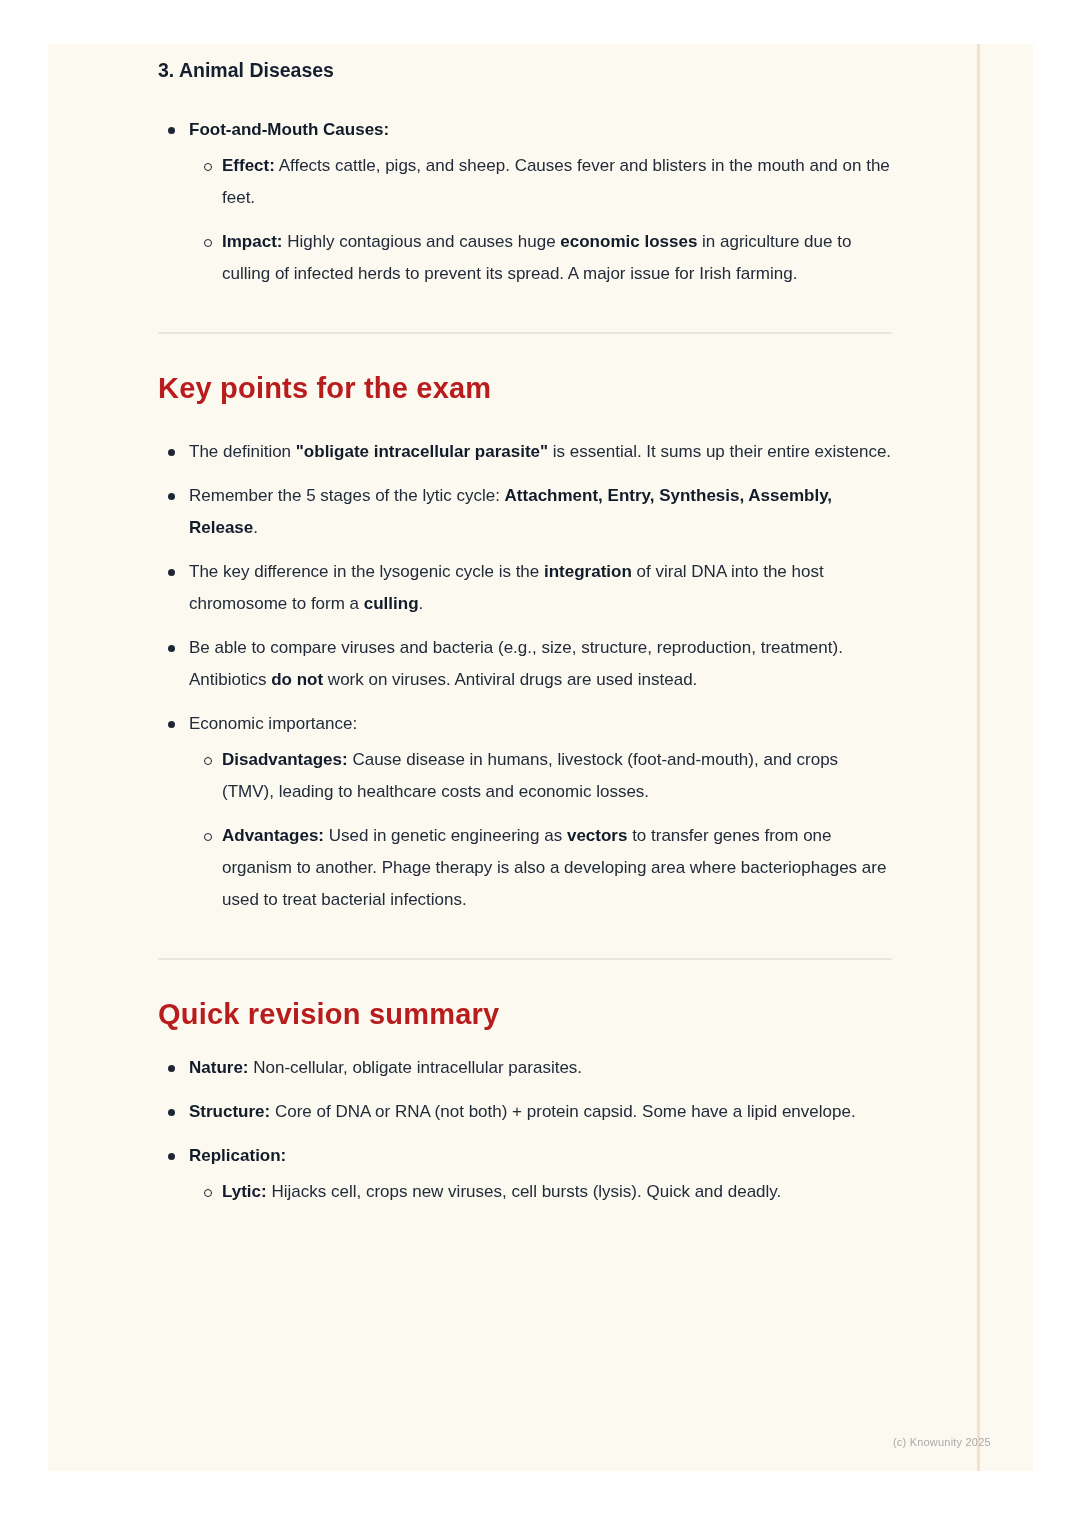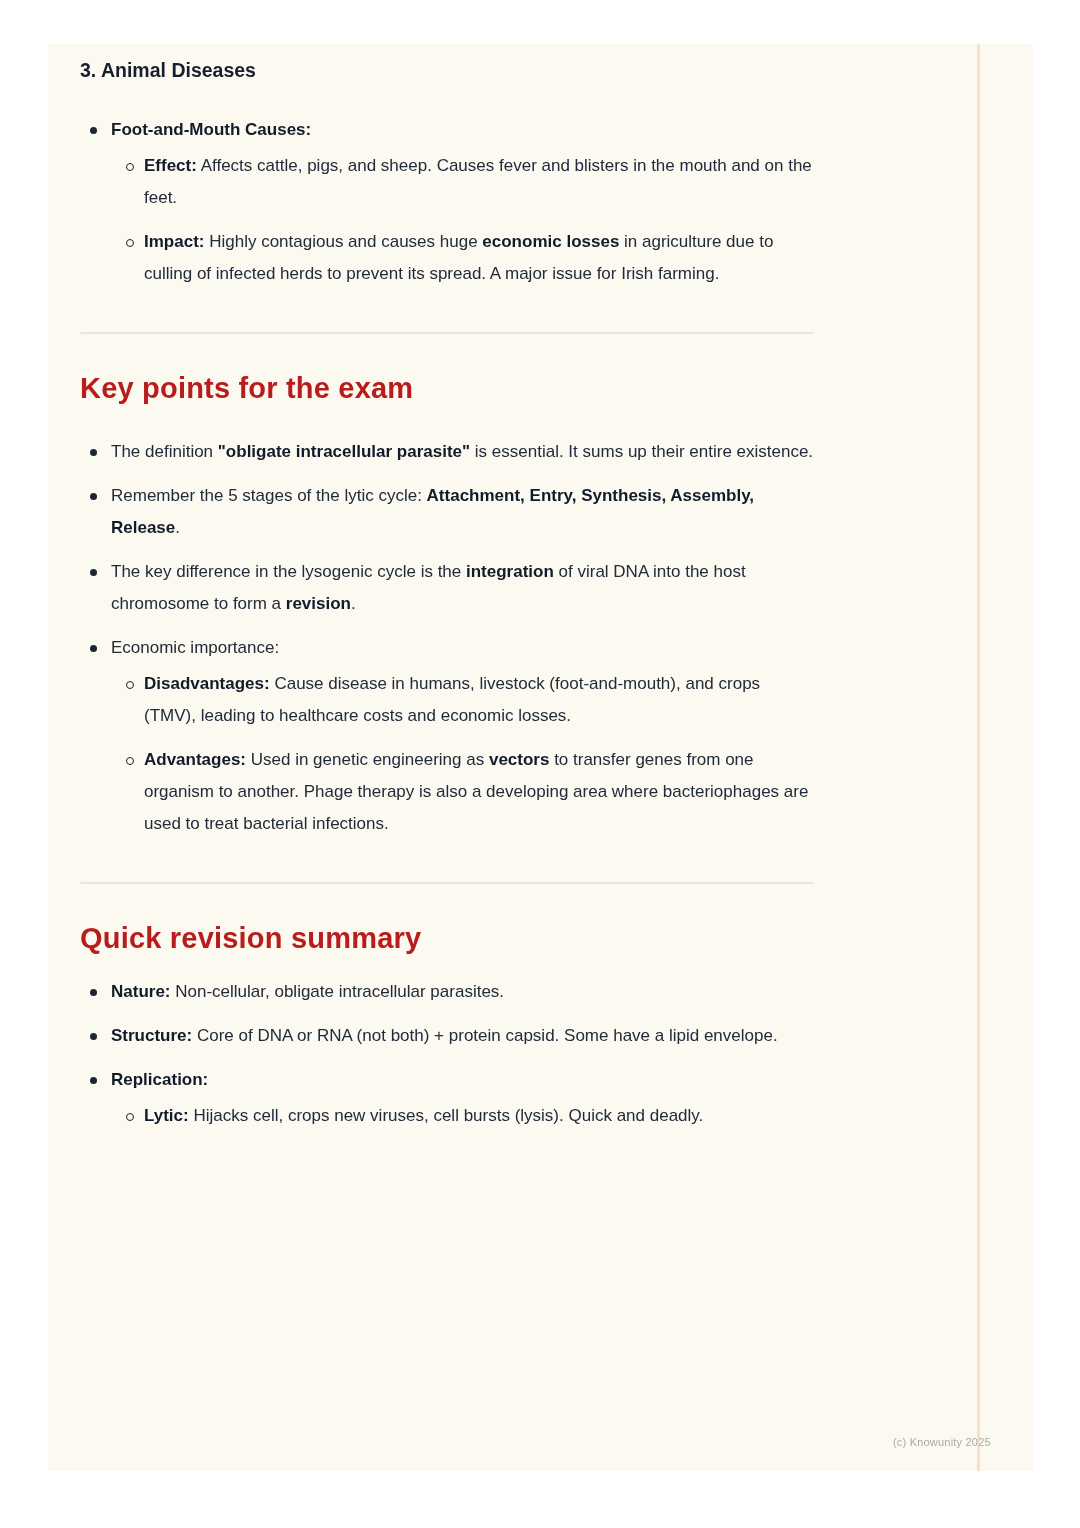--- a/index.html
+++ b/index.html
@@ -15,22 +15,22 @@
   }
   .vline{
     position:absolute;left:929px;top:0;width:3px;height:100%;
     background:#F5E0CE;
   }
   .watermark{
     position:absolute;left:845px;top:1392px;
     font-size:11px;color:#A9AAA7;letter-spacing:.2px;z-index:5;white-space:nowrap;
   }
   .content{
-    position:relative;padding:14px 0 0 32px;width:734px;
-    color:#222B3A;font-size:17px;line-height:32px;
+    position:relative;padding:14px 0 0 66px;width:734px;
+    color:#222B3A;font-size:17px;line-height:32px;margin-left:44px;
   }
   .h-main{
     font-size:19.5px;line-height:24px;font-weight:700;color:#161F2E;
     margin:0 0 32px 0;
   }
   .h-faint{
     font-size:29px;line-height:36px;font-weight:700;color:#b91c1c;
     margin:36px 0 0 0;letter-spacing:.2px;
   }
   .divider{height:2px;background:#E8E6E0;border-radius:1px;margin-top:30px;}
@@ -111,23 +111,29 @@
         <div class="marker">
             <div class="dot"></div>
           </div>
         <div class="li-body"><span>Remember the 5 stages of the lytic cycle: </span><span class="b">Attachment, Entry, Synthesis, Assembly, Release</span><span>.</span></div>
       </div>
 
       <div class="li">
         <div class="marker">
             <div class="dot"></div>
           </div>
-        <div class="li-body"><span>The key difference in the lysogenic cycle is the </span><span class="b">integration</span><span> of viral DNA into the host chromosome to form a </span><span class="b">revision</span><span>.</span></div>
+        <div class="li-body"><span>The key difference in the lysogenic cycle is the </span><span class="b">integration</span><span> of viral DNA into the host chromosome to form a </span><span class="b">culling</span><span>.</span></div>
       </div>
 
+      <div class="li">
+        <div class="marker">
+            <div class="dot"></div>
+          </div>
+        <div class="li-body"><span>Be able to compare viruses and bacteria (e.g., size, structure, reproduction, treatment). Antibiotics </span><span class="b">do not</span><span> work on viruses. Antiviral drugs are used instead.</span></div>
+      </div>
 
       <div class="li">
         <div class="marker">
             <div class="dot"></div>
           </div>
         <div class="li-body">
           <span>Economic importance:</span>
           <div class="sublist">
             <div class="li">
               <div class="marker2">

